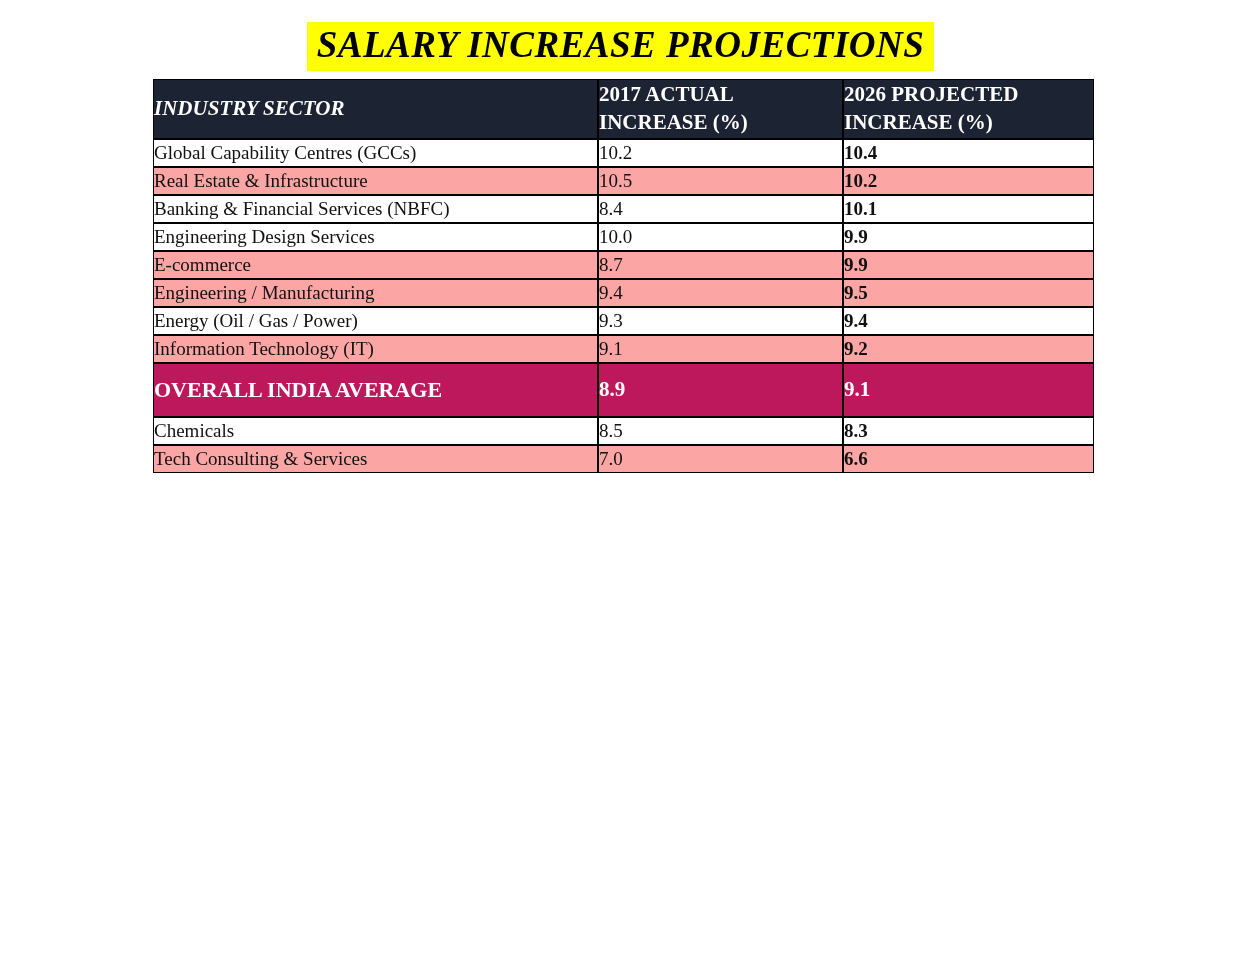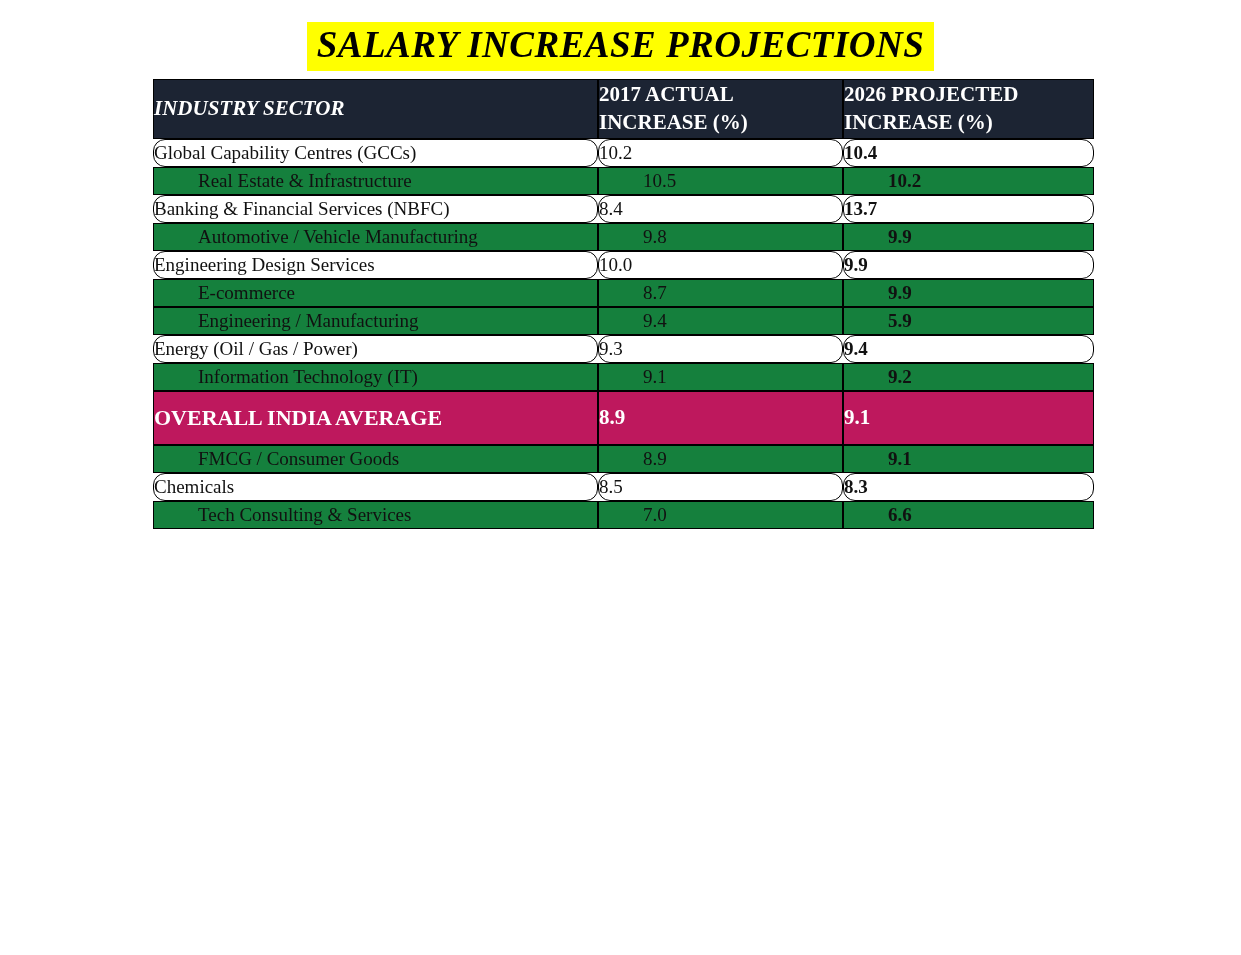--- a/index.html
+++ b/index.html
@@ -65,22 +65,22 @@
   thead th.col-sector { width: 443px; font-style: italic; }
   thead th.col-actual { width: 243px; }
   thead th.col-proj   { width: 249px; }
 
   tbody td {
     font-size: 19px;
     color: #111111;
     padding: 14px 14px 14px 20px;
     height: 26px;
   }
-  tbody tr.odd td { background: #ffffff; border-radius: 12px; }
-  tbody tr.even td { background: #15803d; padding-left: 44px; }
+  tbody tr.odd td { background: #ffffff; }
+  tbody tr.even td { background: #fca5a5; }
   tbody td.val-proj { font-weight: bold; margin-top: 29px; }
 
   tbody tr.highlight td {
     background: #be185d;
     color: #ffffff;
     font-weight: bold;
     font-size: 22px;
     border-color: #000000;
     padding-top: 13px;
     padding-bottom: 13px;
@@ -115,59 +115,49 @@
             <td class="val-proj">10.4</td>
           </tr>
           <tr class="even">
             <td class="val-sector">Real Estate &amp; Infrastructure</td>
             <td class="val-actual">10.5</td>
             <td class="val-proj">10.2</td>
           </tr>
           <tr class="odd">
             <td class="val-sector">Banking &amp; Financial Services (NBFC)</td>
             <td class="val-actual">8.4</td>
-            <td class="val-proj">13.7</td>
-          </tr>
-          <tr class="even">
-            <td class="val-sector">Automotive / Vehicle Manufacturing</td>
-            <td class="val-actual">9.8</td>
-            <td class="val-proj">9.9</td>
+            <td class="val-proj">10.1</td>
           </tr>
           <tr class="odd">
             <td class="val-sector">Engineering Design Services</td>
             <td class="val-actual">10.0</td>
             <td class="val-proj">9.9</td>
           </tr>
           <tr class="even">
             <td class="val-sector">E-commerce</td>
             <td class="val-actual">8.7</td>
             <td class="val-proj">9.9</td>
           </tr>
           <tr class="even">
             <td class="val-sector">Engineering / Manufacturing</td>
             <td class="val-actual">9.4</td>
-            <td class="val-proj">5.9</td>
+            <td class="val-proj">9.5</td>
           </tr>
           <tr class="odd">
             <td class="val-sector">Energy (Oil / Gas / Power)</td>
             <td class="val-actual">9.3</td>
             <td class="val-proj">9.4</td>
           </tr>
           <tr class="even">
             <td class="val-sector">Information Technology (IT)</td>
             <td class="val-actual">9.1</td>
             <td class="val-proj">9.2</td>
           </tr>
           <tr class="highlight">
             <td class="val-sector">OVERALL INDIA AVERAGE</td>
-            <td class="val-actual">8.9</td>
-            <td class="val-proj">9.1</td>
-          </tr>
-          <tr class="even">
-            <td class="val-sector">FMCG / Consumer Goods</td>
             <td class="val-actual">8.9</td>
             <td class="val-proj">9.1</td>
           </tr>
           <tr class="odd">
             <td class="val-sector">Chemicals</td>
             <td class="val-actual">8.5</td>
             <td class="val-proj">8.3</td>
           </tr>
           <tr class="even">
             <td class="val-sector">Tech Consulting &amp; Services</td>

